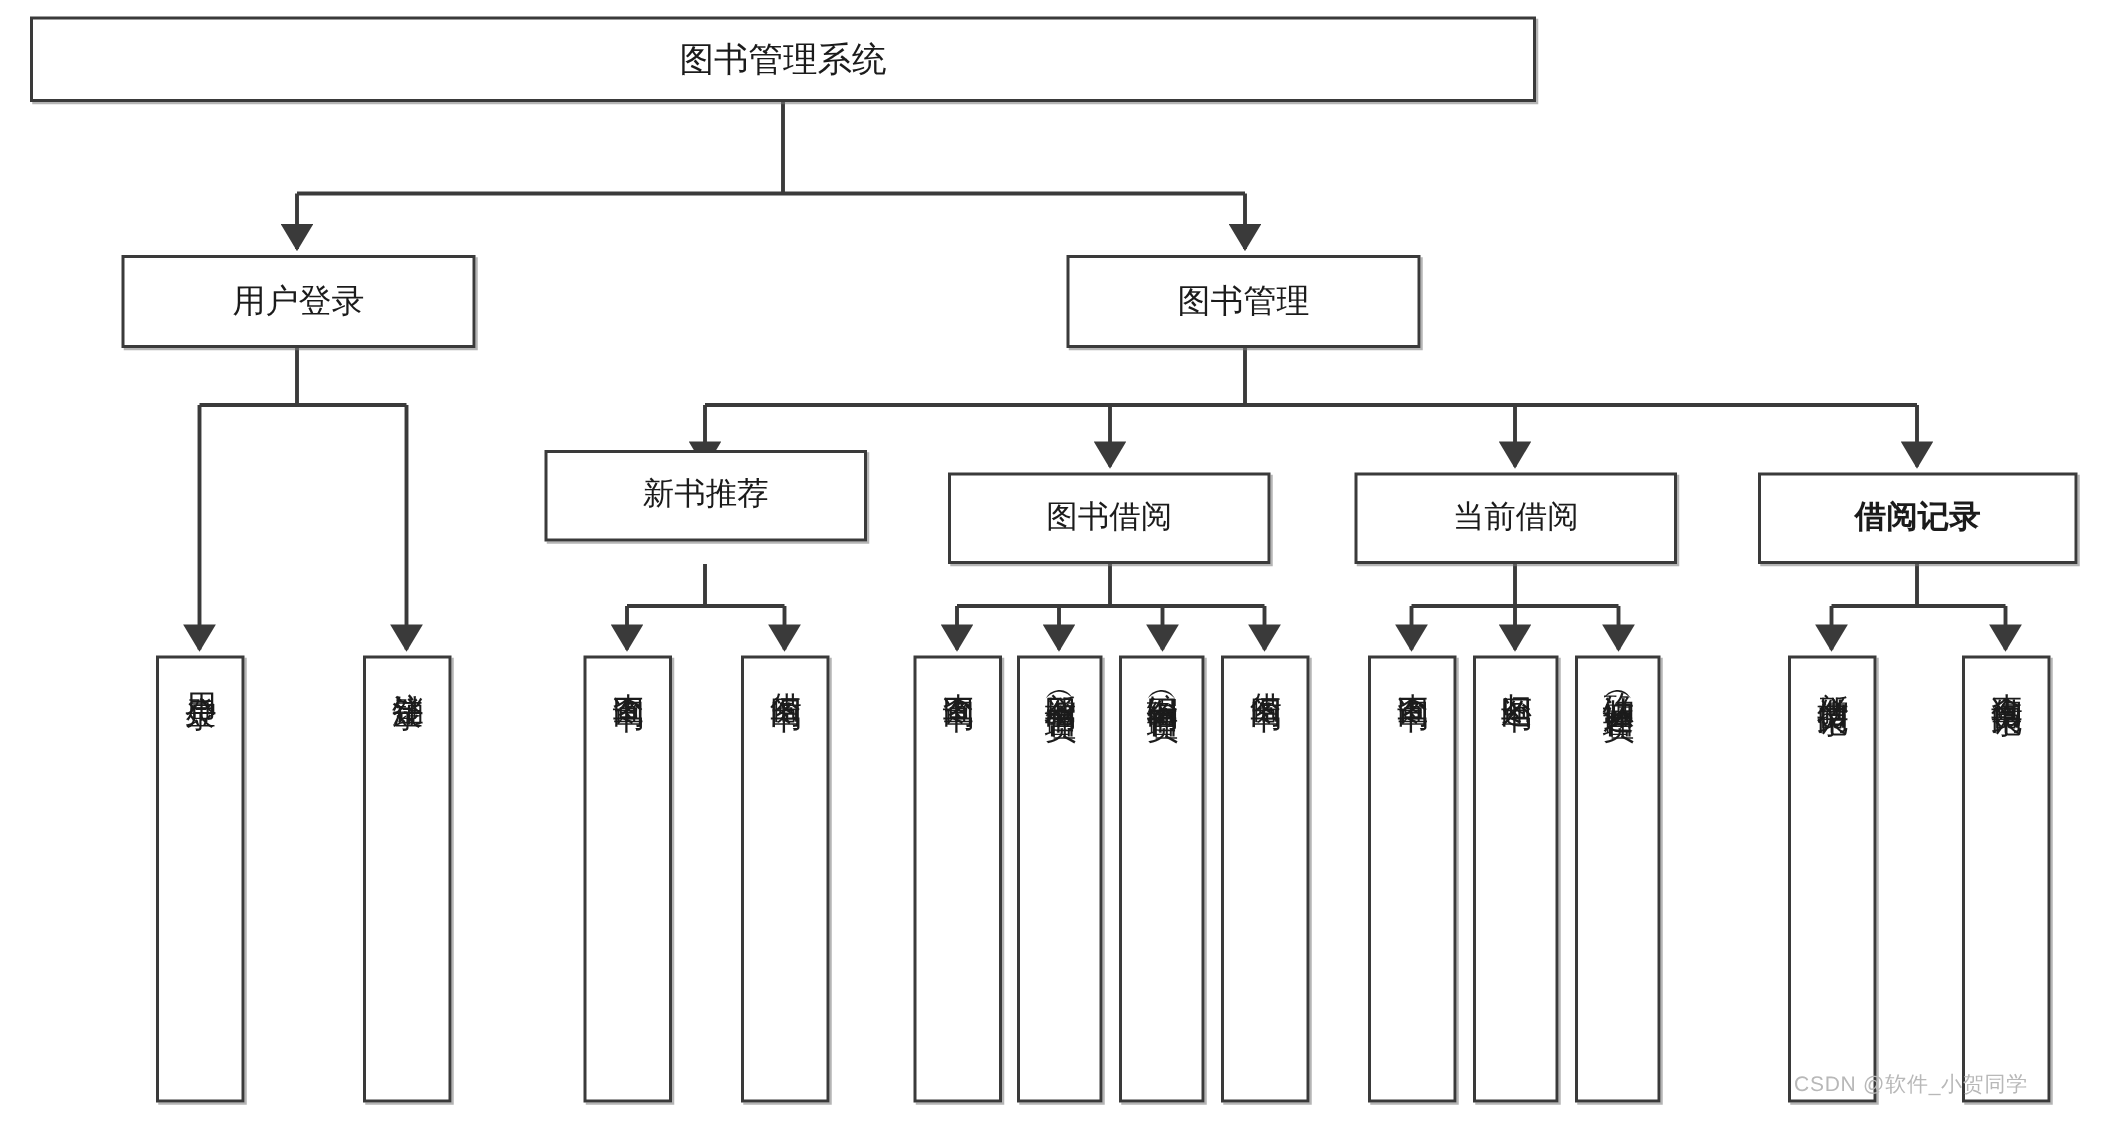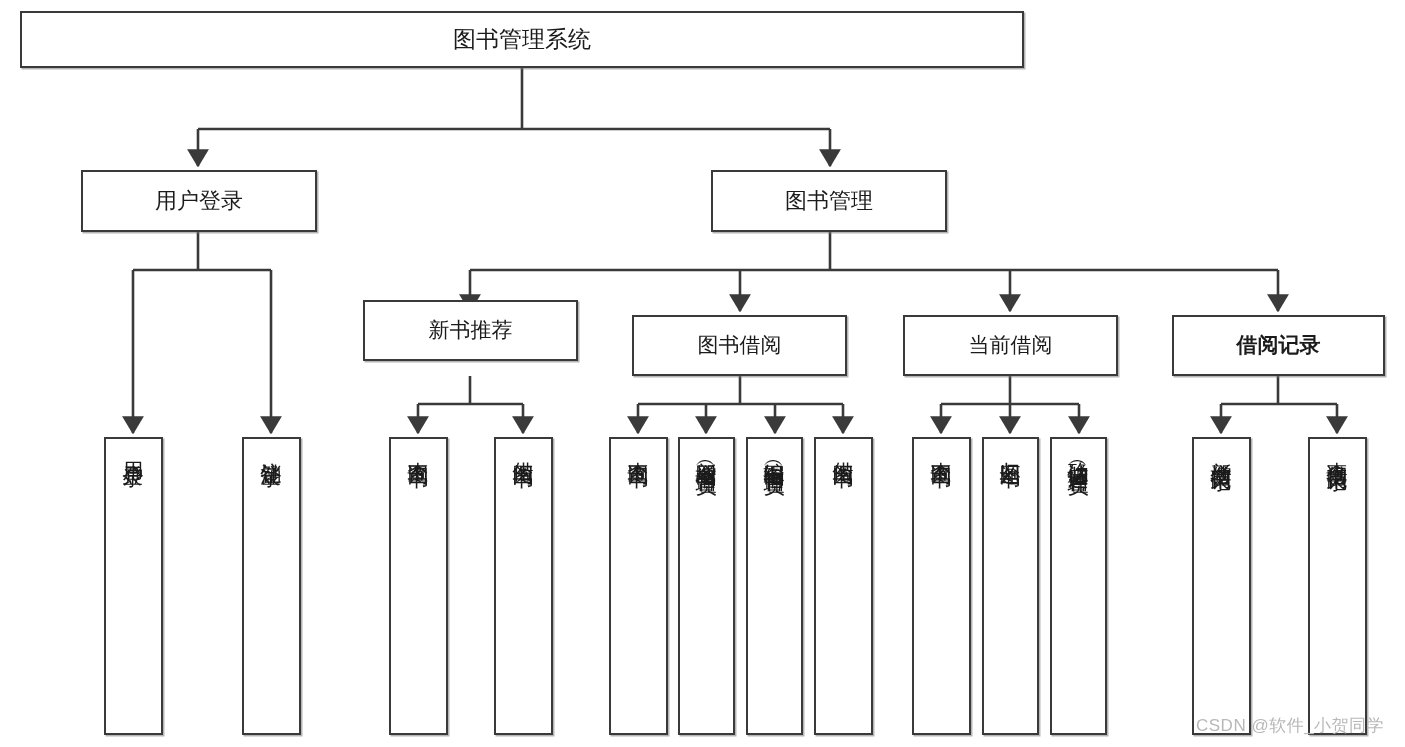--- a/index.html
+++ b/index.html
@@ -55,21 +55,21 @@
   .node.leaf .node-label {
     writing-mode: vertical-rl;
     text-orientation: upright;
     font-size: 21px;
     letter-spacing: 2px;
     line-height: 1.0;
     white-space: nowrap;
   }
   .watermark {
     position: absolute;
-    font-size: 17px;
+    font-size: 14px;
     color: #b8b8b8;
     white-space: nowrap;
     letter-spacing: 0.5px;
   }
 </style>
 </head>
 <body>
 
 <div id="diagram-root">
 

